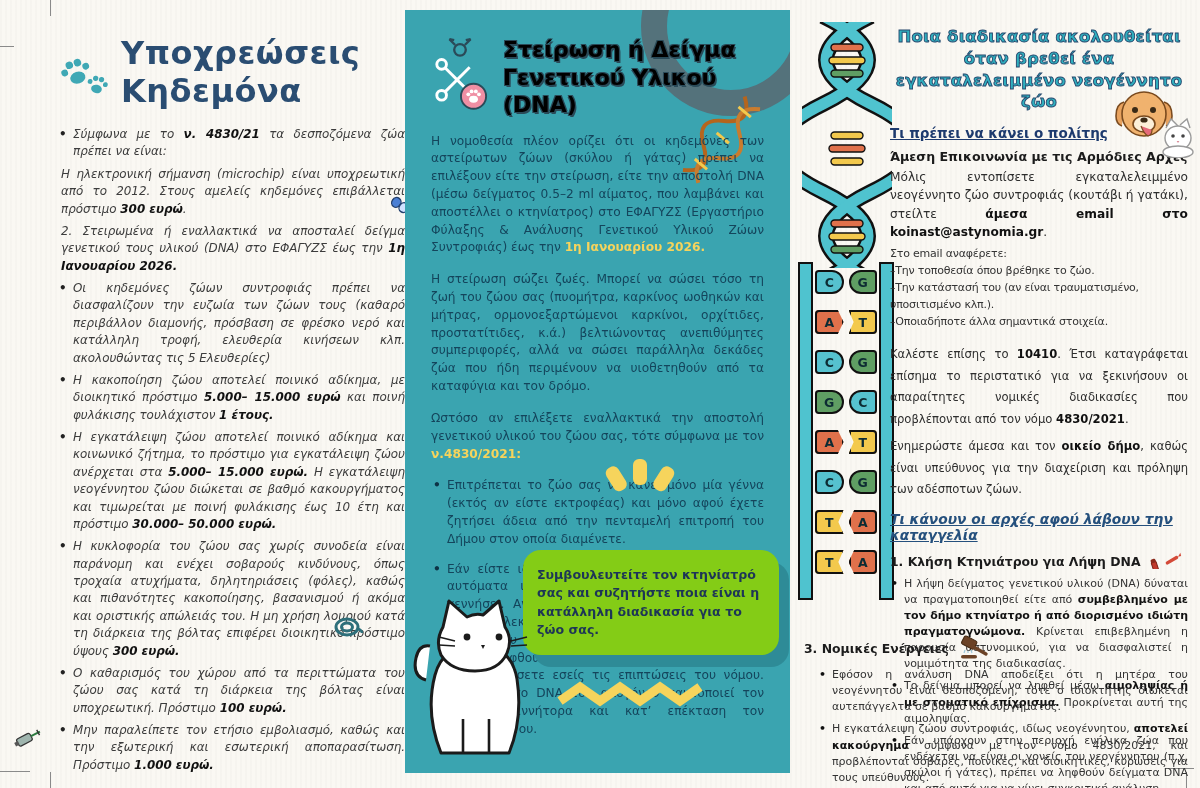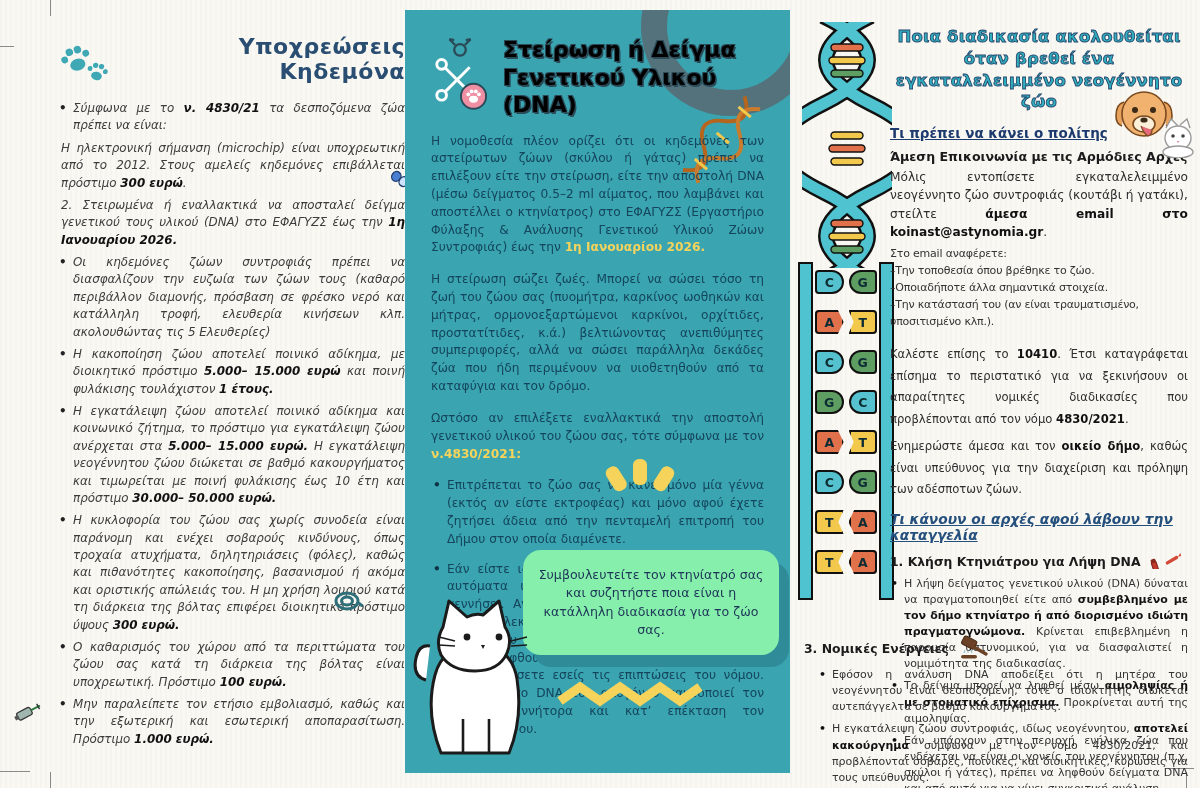--- a/index.html
+++ b/index.html
@@ -9,21 +9,21 @@
         font-family:"DejaVu Sans","Liberation Sans",sans-serif;color:#333;}
   b{color:#111;}
   
   .crop{position:absolute;background:#8a8a8a;}
   
   .panel-left{position:absolute;left:57px;top:34px;width:348px;}
   .left-header{display:flex;align-items:center;gap:10px;margin-left:2px;}
   .paws{display:flex;align-items:flex-end;}
   .paw1{transform:rotate(-18deg);}
   .paw2{transform:rotate(12deg) translateY(8px);margin-left:-6px;}
-  .left-title{font-size:22px;font-weight:800;color:#2a4d72;letter-spacing:.5px;margin:0;text-align:right;}
+  .left-title{font-size:32px;font-weight:800;color:#2a4d72;letter-spacing:.5px;margin:0;}
   .left-list{margin-top:16px;font-size:11.9px;line-height:1.46;text-align:justify;color:#3c3c3c;}
   .li-wrap{position:relative;margin-bottom:5px;}
   .li{position:relative;font-style:italic;}
   .li.bullet{padding-left:16px;}
   .li.bullet::before{content:"•";position:absolute;left:2px;top:0;color:#222;font-weight:bold;}
   .li.numbered{padding-left:8px;}
   .li.plain{padding-left:4px;}
   .margin-icon{position:absolute;left:-46px;top:2px;}
   .inline-icon-right{position:absolute;}
   
@@ -33,23 +33,23 @@
   .mid-inner{position:relative;padding:26px 26px 0 26px;}
   .mid-head{display:flex;align-items:center;gap:14px;margin-bottom:14px;}
   .mid-title{font-size:22px;line-height:1.25;font-weight:700;color:#000000;margin:0;
              text-shadow:1.5px 1.5px 0 #2a4a58,-1px -1px 0 #2a4a58,1px -1px 0 #2a4a58,-1px 1px 0 #2a4a58;}
   .mp{font-size:12.2px;line-height:1.46;text-align:justify;color:#14455c;margin:0 0 14px 0;font-weight:500;}
   .hl{color:#f6d45c;font-weight:bold;}
   .mid-bullets{margin-top:2px;}
   .mb{position:relative;font-size:12.2px;line-height:1.46;text-align:justify;color:#14455c;
       padding-left:16px;margin-bottom:12px;font-weight:500;}
   .mb::before{content:"•";position:absolute;left:2px;top:0;color:#0d3346;font-weight:bold;}
-  .callout{position:absolute;left:118px;bottom:118px;width:228px;background:#86efac;border-radius:18px;
-           padding:16px 14px;box-shadow:10px 12px 0 #2e8b97;text-align:center;
-           font-size:12.6px;font-weight:normal;color:#1d3557;line-height:1.45;}
+  .callout{position:absolute;left:118px;bottom:118px;width:228px;background:#84cc16;border-radius:18px;
+           padding:16px 14px;box-shadow:10px 12px 0 #2e8b97;text-align:left;
+           font-size:12.6px;font-weight:bold;color:#1d3557;line-height:1.45;}
   .sparks{position:absolute;left:200px;bottom:288px;display:flex;gap:14px;}
   .spark{width:14px;height:26px;background:#f6d45c;border-radius:6px;}
   .spark:nth-child(1){transform:rotate(-32deg) translateY(8px);}
   .spark:nth-child(3){transform:rotate(32deg) translateY(8px);}
   .zigzag{position:absolute;left:150px;bottom:62px;}
   .mid-cat{position:absolute;left:6px;bottom:14px;}
   
   .panel-right{position:absolute;left:790px;top:0;width:410px;height:788px;}
   .helix{position:absolute;left:12px;top:22px;}
   .ladder{position:absolute;left:8px;top:262px;width:96px;height:338px;}
@@ -365,22 +365,22 @@
             </g>
         </svg>
       </span>
 
       <div class="r-sub">Τι πρέπει να κάνει ο πολίτης</div>
       <div class="r-contact">Άμεση Επικοινωνία με τις Αρμόδιες Αρχές</div>
       <p class="r-p">Μόλις εντοπίσετε εγκαταλελειμμένο νεογέννητο ζώο συντροφιάς (κουτάβι ή γατάκι), στείλτε <b>άμεσα email στο koinast@astynomia.gr</b>.</p>
       <p class="r-small">Στο email αναφέρετε:</p>
       <div>
           <div class="r-small">–Την τοποθεσία όπου βρέθηκε το ζώο.</div>
+          <div class="r-small">–Την κατάστασή του (αν είναι τραυματισμένο, υποσιτισμένο κλπ.).</div>
           <div class="r-small">–Οποιαδήποτε άλλα σημαντικά στοιχεία.</div>
-          <div class="r-small">–Την κατάστασή του (αν είναι τραυματισμένο, υποσιτισμένο κλπ.).</div>
         </div>
 
       <p class="r-wide">Καλέστε επίσης το <b>10410</b>. Έτσι καταγράφεται επίσημα το περιστατικό για να ξεκινήσουν οι απαραίτητες νομικές διαδικασίες που προβλέπονται από τον νόμο <b>4830/2021</b>.</p>
       <p class="r-wide" style="margin-top:6px;">Ενημερώστε άμεσα και τον <b>οικείο δήμο</b>, καθώς είναι υπεύθυνος για την διαχείριση και πρόληψη των αδέσποτων ζώων.</p>
 
       <div class="r-sub2">Τι κάνουν οι αρχές αφού λάβουν την καταγγελία</div>
 
       <div class="sec-head">
         <span>1. Κλήση Κτηνιάτρου για Λήψη DNA</span>
         <span>

